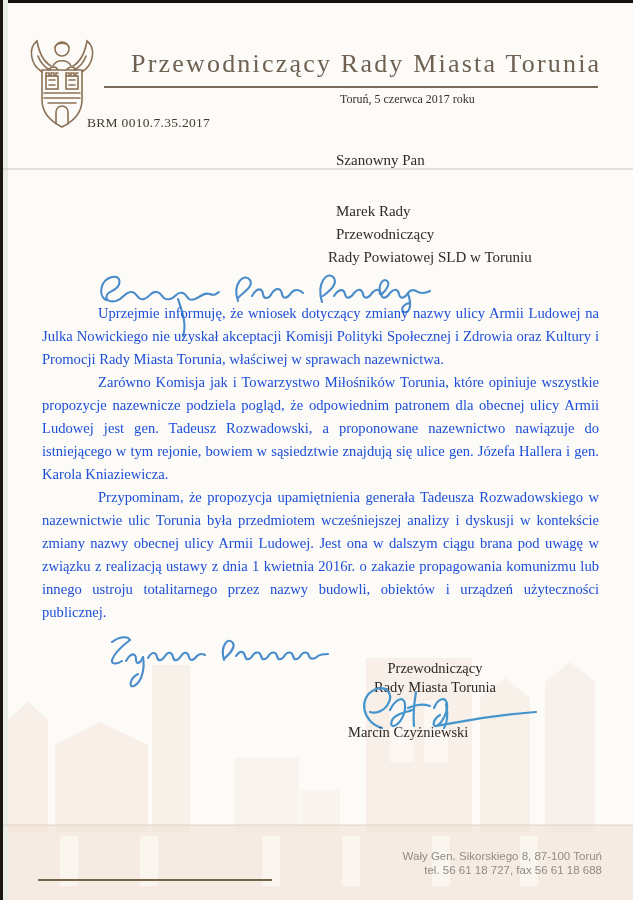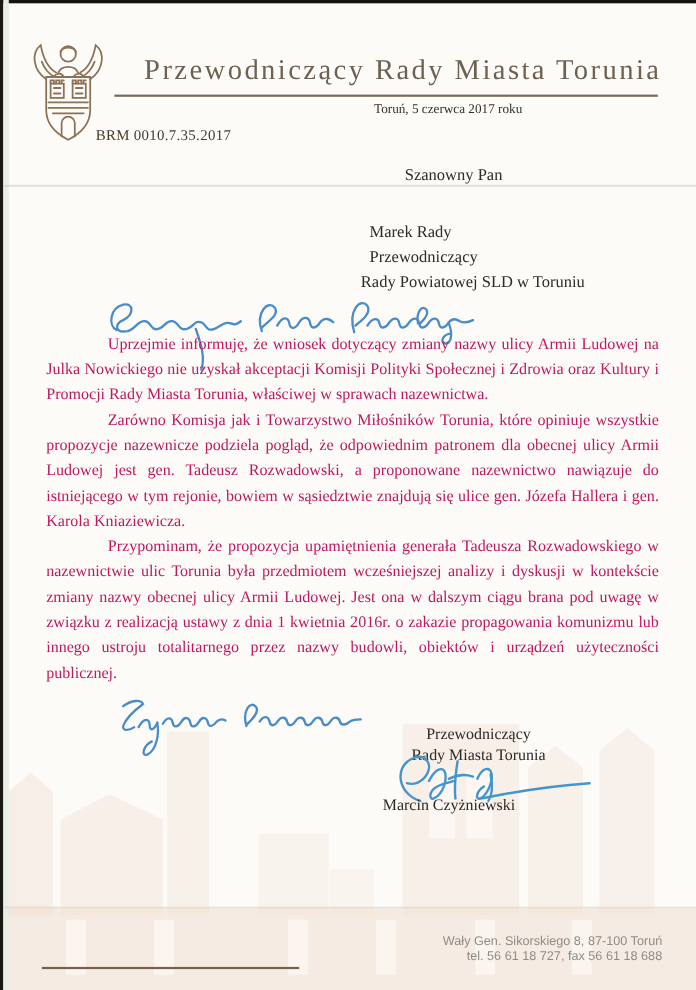--- a/index.html
+++ b/index.html
@@ -15,27 +15,27 @@
   .edge-left-tint{left:3px;top:0;width:5px;height:900px;background:#e9eee5;}
   .fold-1{left:3px;top:168px;width:630px;height:2px;background:rgba(198,195,186,.45);}
   .fold-2{left:3px;top:824px;width:630px;height:2px;background:rgba(212,206,196,.38);}
   
   .hdr-title{left:104px;top:49px;font-size:26px;letter-spacing:2.2px;color:#6e6152;white-space:nowrap;margin-left:27px;}
   .hdr-rule{left:104px;top:86px;width:494px;height:2px;background:#776a58;}
   .hdr-date{left:340px;top:92px;font-size:12px;color:#37302a;}
   .hdr-ref{left:68px;top:115px;font-size:13.5px;color:#463a2b;letter-spacing:.3px;padding-left:19px;}
   
   .rcpt{font-size:15px;color:#2e2b28;white-space:nowrap;}
-  .rcpt-salutation{left:336px;top:152px;margin-left:32px;}
+  .rcpt-salutation{left:336px;top:152px;}
   .rcpt-name{left:336px;top:203px;}
   .rcpt-title{left:336px;top:226px;}
   .rcpt-org{left:328px;top:249px;}
   
   .body-text{left:42px;top:302px;width:557px;font-size:14.6px;line-height:23px;
-    text-align:justify;color:#be185d;}
+    text-align:justify;color:#1d4ed8;}
   .body-text p{margin:0;text-indent:56px;}
   
   .sig-lines{left:345px;top:659px;width:180px;text-align:center;font-size:14.5px;line-height:19px;color:#2b2825;}
   .sig-name{left:348px;top:724px;width:175px;font-size:14.5px;color:#2b2825;}
   
   .ftr-office{left:38px;top:851px;font-size:19px;letter-spacing:2px;color:#6d5a44;white-space:nowrap;}
   .ftr-rule{left:38px;top:879px;width:234px;height:2px;background:#75624c;}
   .ftr-contact{left:380px;top:850px;width:222px;text-align:right;
     font-family:"Liberation Sans", sans-serif;font-size:11.5px;line-height:13.8px;color:#8f8b87;}
   svg{display:block;}

